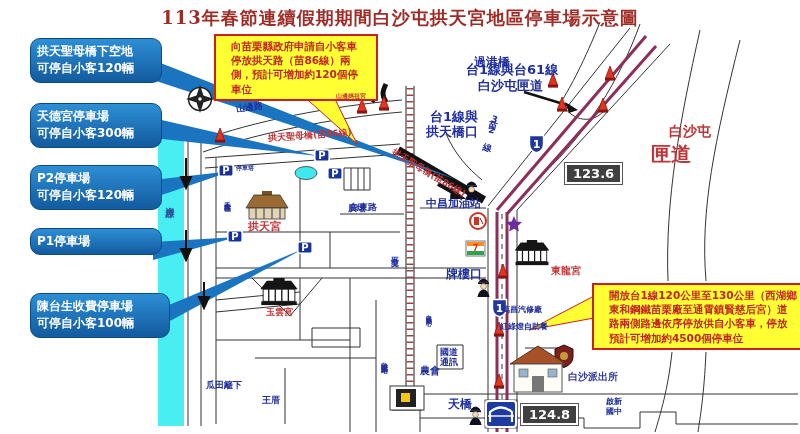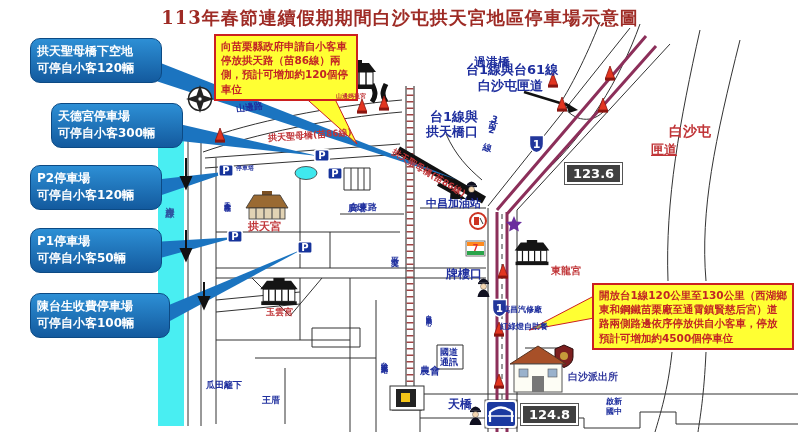--- a/index.html
+++ b/index.html
@@ -7,21 +7,21 @@
        font-family:"DejaVu Sans",sans-serif;}
   #map-svg{position:absolute;left:0;top:0;z-index:1;}
   .ovl{position:absolute;z-index:3;}
   .title{width:800px;text-align:center;top:6px;left:0;
          font-family:"DejaVu Serif",serif;font-size:18px;font-weight:bold;
          color:#9e2b25;letter-spacing:1px;}
   .callout{left:30px;width:118px;background:linear-gradient(#2d8fd5,#135a9e);
            border:1px solid #0c4a84;border-radius:10px;color:#fff;
            font-size:12px;font-weight:bold;line-height:1.45;padding:4px 6px;}
   .note{background:#ffff33;border:2px solid #cc2020;color:#c22525;
-        font-weight:bold;font-size:10.5px;line-height:1.35;padding:3px 5px;}
+        font-weight:bold;font-size:10.5px;line-height:1.35;padding:3px 15px;}
   .lbl{position:absolute;z-index:3;white-space:nowrap;}
   .blue{color:#1f2f9e;font-weight:bold;}
   .red{color:#c03538;font-weight:bold;}
   .v{writing-mode:vertical-rl;text-orientation:upright;letter-spacing:1px;}
   .kmsign{background:#404040;border:2px solid #fff;outline:1px solid #555;
           color:#fff;font-weight:bold;font-size:13px;text-align:center;
           padding:1px 6px;font-family:"DejaVu Sans",sans-serif;}
   svg text{font-family:"DejaVu Sans",sans-serif;}
 </style>
 </head>
@@ -222,31 +222,30 @@
   <use href="#police" x="477" y="276" width="13" height="21"></use>
   <use href="#police" x="469" y="404" width="13" height="21"></use>
 </svg>
 
 <div class="ovl title">113年春節連續假期期間白沙屯拱天宮地區停車場示意圖</div>
 
 <div class="ovl callout" style="top:38px;">
   <div>拱天聖母橋下空地</div>
   <div>可停自小客120輛</div>
 </div>
-<div class="ovl callout" style="top:103px;margin-left:21px;">
+<div class="ovl callout" style="top:103px;">
   <div>天德宮停車場</div>
   <div>可停自小客300輛</div>
 </div>
 <div class="ovl callout" style="top:165px;">
   <div>P2停車場</div>
   <div>可停自小客120輛</div>
 </div>
 <div class="ovl callout" style="top:228px;">
   <div>P1停車場</div>
-  <div>可停自小客50輛</div>
 </div>
 <div class="ovl callout" style="top:293px;width:126px;">
   <div>陳台生收費停車場</div>
   <div>可停自小客100輛</div>
 </div>
 
 <div class="ovl note" style="left:214px;top:34px;width:130px;">向苗栗縣政府申請自小客車停放拱天路（苗86線）兩側，預計可增加約120個停車位</div>
 <div class="ovl note" style="left:592px;top:283px;width:188px;">開放台1線120公里至130公里（西湖鄉東和鋼鐵苗栗廠至通霄鎮賢慈后宮）道路兩側路邊依序停放供自小客車，停放預計可增加約4500個停車位</div>
 
 <div class="ovl kmsign" style="left:565px;top:163px;">123.6</div>
@@ -256,21 +255,21 @@
 <div class="lbl blue" style="left:236px;top:101px;font-size:9px;transform:rotate(-7deg);">山邊路</div>
 <div class="lbl red" style="left:336px;top:92px;font-size:6px;">山邊媽祖宮</div>
 <div class="lbl red" style="left:268px;top:129px;font-size:9px;transform:rotate(-4deg);">拱天聖母橋(苗86線)</div>
 <div class="lbl red" style="left:396px;top:146px;font-size:9px;transform:rotate(31deg);transform-origin:left top;">拱天聖母橋(苗86線)</div>
 <div class="lbl blue" style="left:466px;top:61px;font-size:13px;">台1線與台61線</div>
 <div class="lbl blue" style="left:478px;top:77px;font-size:13px;">白沙屯匣道</div>
 <div class="lbl blue" style="left:430px;top:108px;font-size:13px;">台1線與</div>
 <div class="lbl blue" style="left:426px;top:123px;font-size:13px;">拱天橋口</div>
 <div class="lbl blue v" style="left:486px;top:113px;font-size:9px;transform:rotate(14deg);">苗32線</div>
 <div class="lbl red" style="left:653px;top:123px;font-size:14px;margin-left:16px;">白沙屯</div>
-<div class="lbl red" style="left:651px;top:141px;font-size:13px;text-decoration:underline;">匣道</div>
+<div class="lbl red" style="left:651px;top:141px;font-size:20px;">匣道</div>
 <div class="lbl v" style="left:163px;top:200px;font-size:9px;color:#2f55a0;font-weight:bold;">海岸線</div>
 <div class="lbl blue v" style="left:222px;top:196px;font-size:7px;">香客大樓</div>
 <div class="lbl red" style="left:248px;top:219px;font-size:11px;">拱天宮</div>
 <div class="lbl blue" style="left:236px;top:164px;font-size:6px;">停車塔</div>
 <div class="lbl blue" style="left:302px;top:202px;font-size:9px;padding-left:46px;">廣場</div>
 <div class="lbl blue" style="left:350px;top:201px;font-size:9px;">白東路</div>
 <div class="lbl blue v" style="left:388px;top:250px;font-size:8px;">平交道</div>
 <div class="lbl blue" style="left:426px;top:196px;font-size:11px;">中昌加油站</div>
 <div class="lbl blue" style="left:446px;top:266px;font-size:12px;">牌樓口</div>
 <div class="lbl red" style="left:518px;top:264px;font-size:10px;padding-left:33px;">東龍宮</div>

